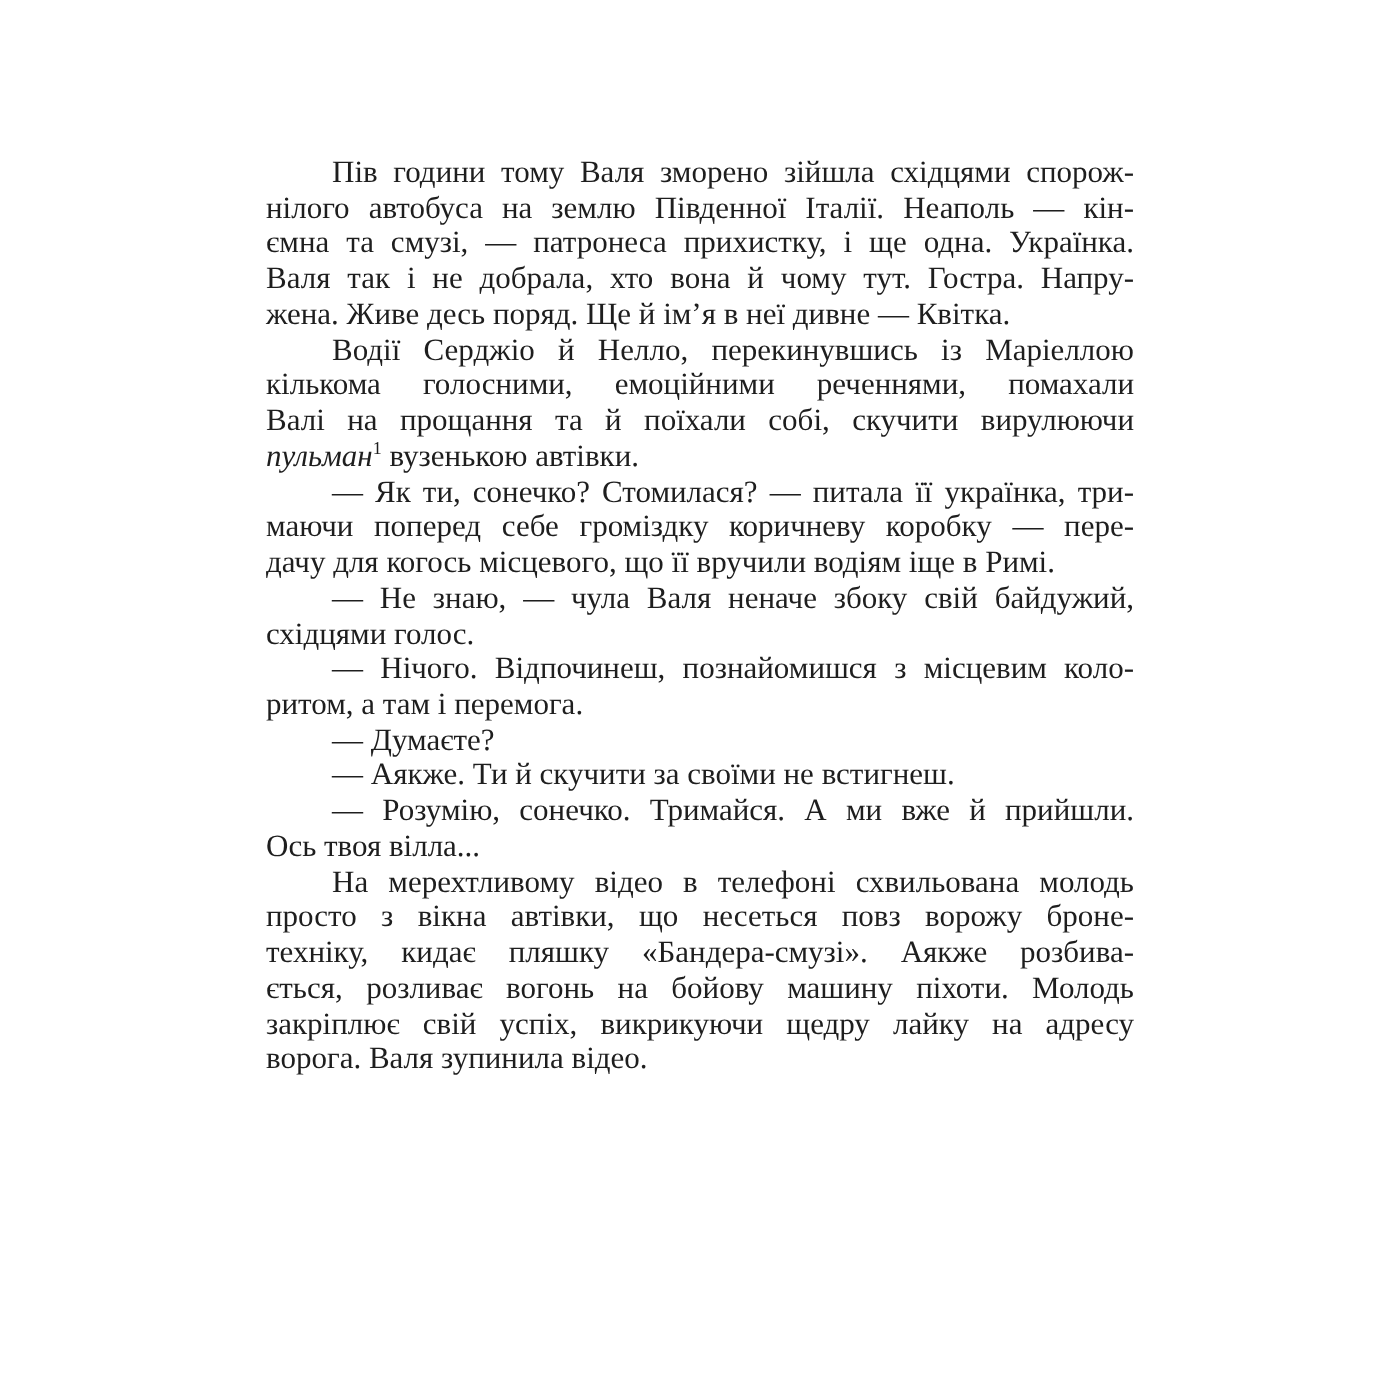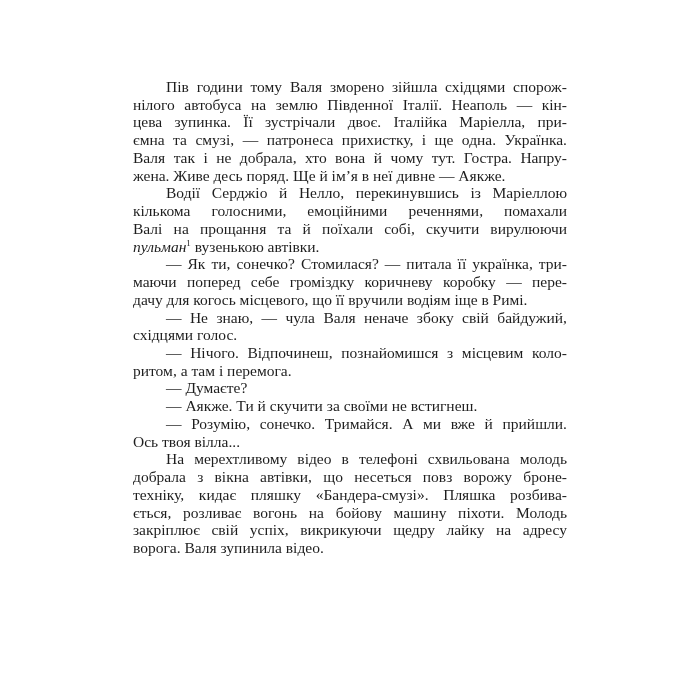--- a/index.html
+++ b/index.html
@@ -82,24 +82,23 @@
   }
 </style>
 </head>
 <body>
 
 <div class="page">
   <div class="text-block">
       <p>
         <span class="line just first"><span>Пів години тому Валя зморено зійшла східцями спорож-</span></span>
         <span class="line just"><span>нілого автобуса на землю Південної Італії. Неаполь — кін-</span></span>
-        <span class="line just"><span>цева зупинка. Її зустрічали двоє. Італійка Маріелла, при-</span></span>
         <span class="line just"><span>ємна та смузі, — патронеса прихистку, і ще одна. Українка.</span></span>
         <span class="line just"><span>Валя так і не добрала, хто вона й чому тут. Гостра. Напру-</span></span>
-        <span class="line"><span>жена. Живе десь поряд. Ще й ім’я в неї дивне — Аякже.</span></span>
+        <span class="line"><span>жена. Живе десь поряд. Ще й ім’я в неї дивне — Квітка.</span></span>
       </p>
       <p>
         <span class="line just first"><span>Водії Серджіо й Нелло, перекинувшись із Маріеллою</span></span>
         <span class="line just"><span>кількома голосними, емоційними реченнями, помахали</span></span>
         <span class="line just"><span>Валі на прощання та й поїхали собі, скучити вирулюючи</span></span>
         <span class="line"><span class="it">пульман</span><sup>1</sup><span> вузенькою автівки.</span></span>
       </p>
       <p>
         <span class="line just first"><span>— Як ти, сонечко? Стомилася? — питала її українка, три-</span></span>
         <span class="line just"><span>маючи поперед себе громіздку коричневу коробку — пере-</span></span>
@@ -118,22 +117,22 @@
       </p>
       <p>
         <span class="line first"><span>— Аякже. Ти й скучити за своїми не встигнеш.</span></span>
       </p>
       <p>
         <span class="line just first"><span>— Розумію, сонечко. Тримайся. А ми вже й прийшли.</span></span>
         <span class="line"><span>Ось твоя вілла...</span></span>
       </p>
       <p>
         <span class="line just first"><span>На мерехтливому відео в телефоні схвильована молодь</span></span>
-        <span class="line just"><span>добрала з вікна автівки, що несеться повз ворожу броне-</span></span>
-        <span class="line just"><span>техніку, кидає пляшку «Бандера-смузі». Пляшка розбива-</span></span>
+        <span class="line just"><span>просто з вікна автівки, що несеться повз ворожу броне-</span></span>
+        <span class="line just"><span>техніку, кидає пляшку «Бандера-смузі». Аякже розбива-</span></span>
         <span class="line just"><span>ється, розливає вогонь на бойову машину піхоти. Молодь</span></span>
         <span class="line just"><span>закріплює свій успіх, викрикуючи щедру лайку на адресу</span></span>
         <span class="line"><span>ворога. Валя зупинила відео.</span></span>
       </p>
     </div>
 
   <div class="footnote">
     <div class="fn-rule"></div>
     <div class="fn-line">
       <span class="fn-marker">1</span><span><span>Автобус (</span><span class="it">італ.</span><span>).</span></span>

